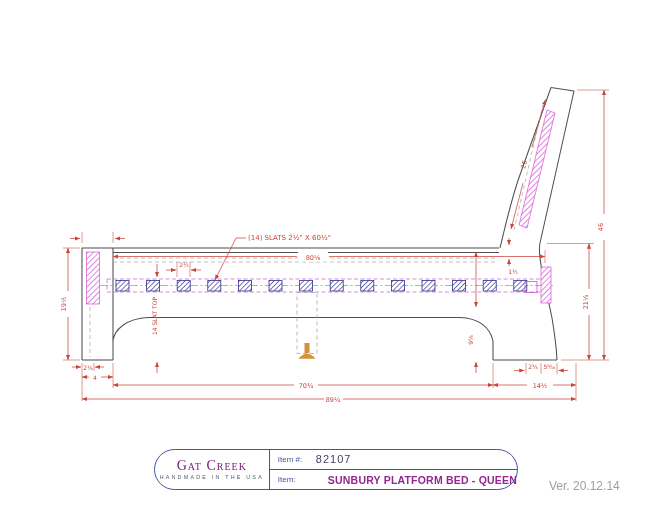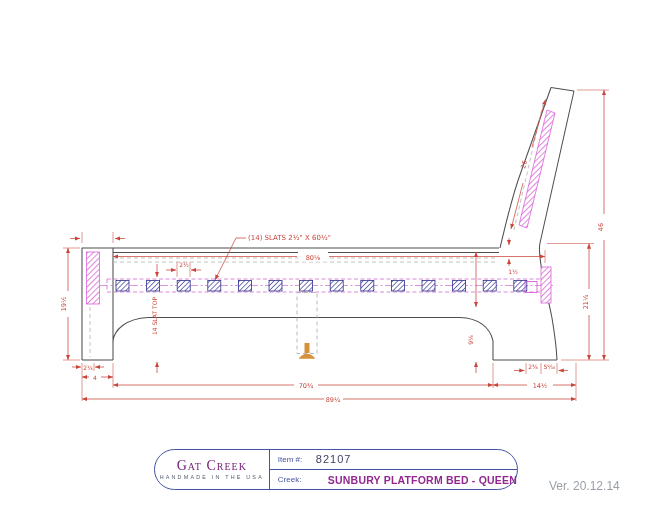--- a/index.html
+++ b/index.html
@@ -217,21 +217,21 @@
     <div class="logo-tag">HANDMADE IN THE USA</div>
   </div>
   <div class="tb-vdiv"></div>
   <div class="tb-items">
     <div class="tb-row">
       <span class="tb-label">Item #:</span>
       <span class="item-num">82107</span>
     </div>
     <div class="tb-hdiv"></div>
     <div class="tb-row">
-      <span class="tb-label">Creek:</span>
+      <span class="tb-label">Item:</span>
       <span class="item-name">SUNBURY PLATFORM BED - QUEEN</span>
     </div>
   </div>
 </div>
 
 <div class="version">Ver. 20.12.14</div>
 
 </div>
 
 </body></html>

